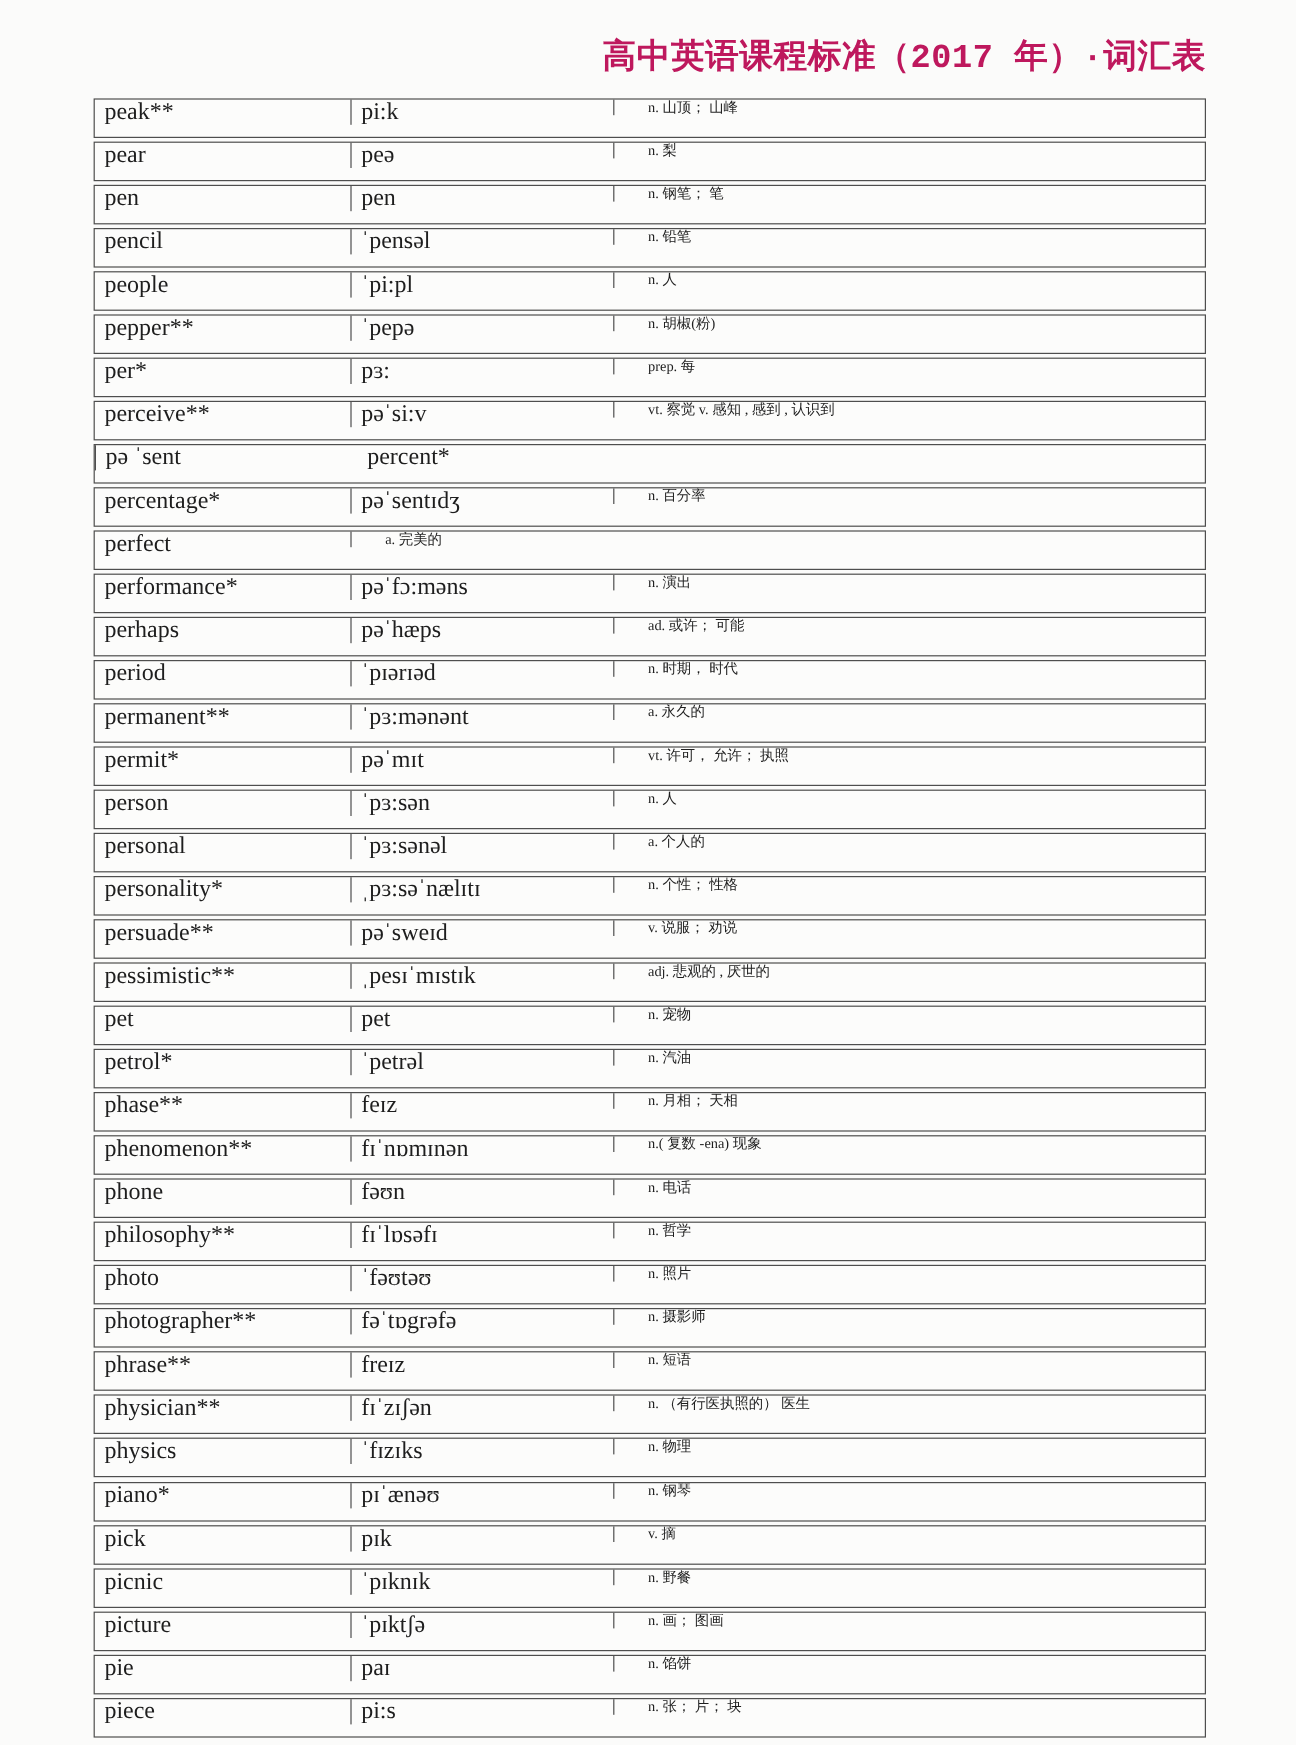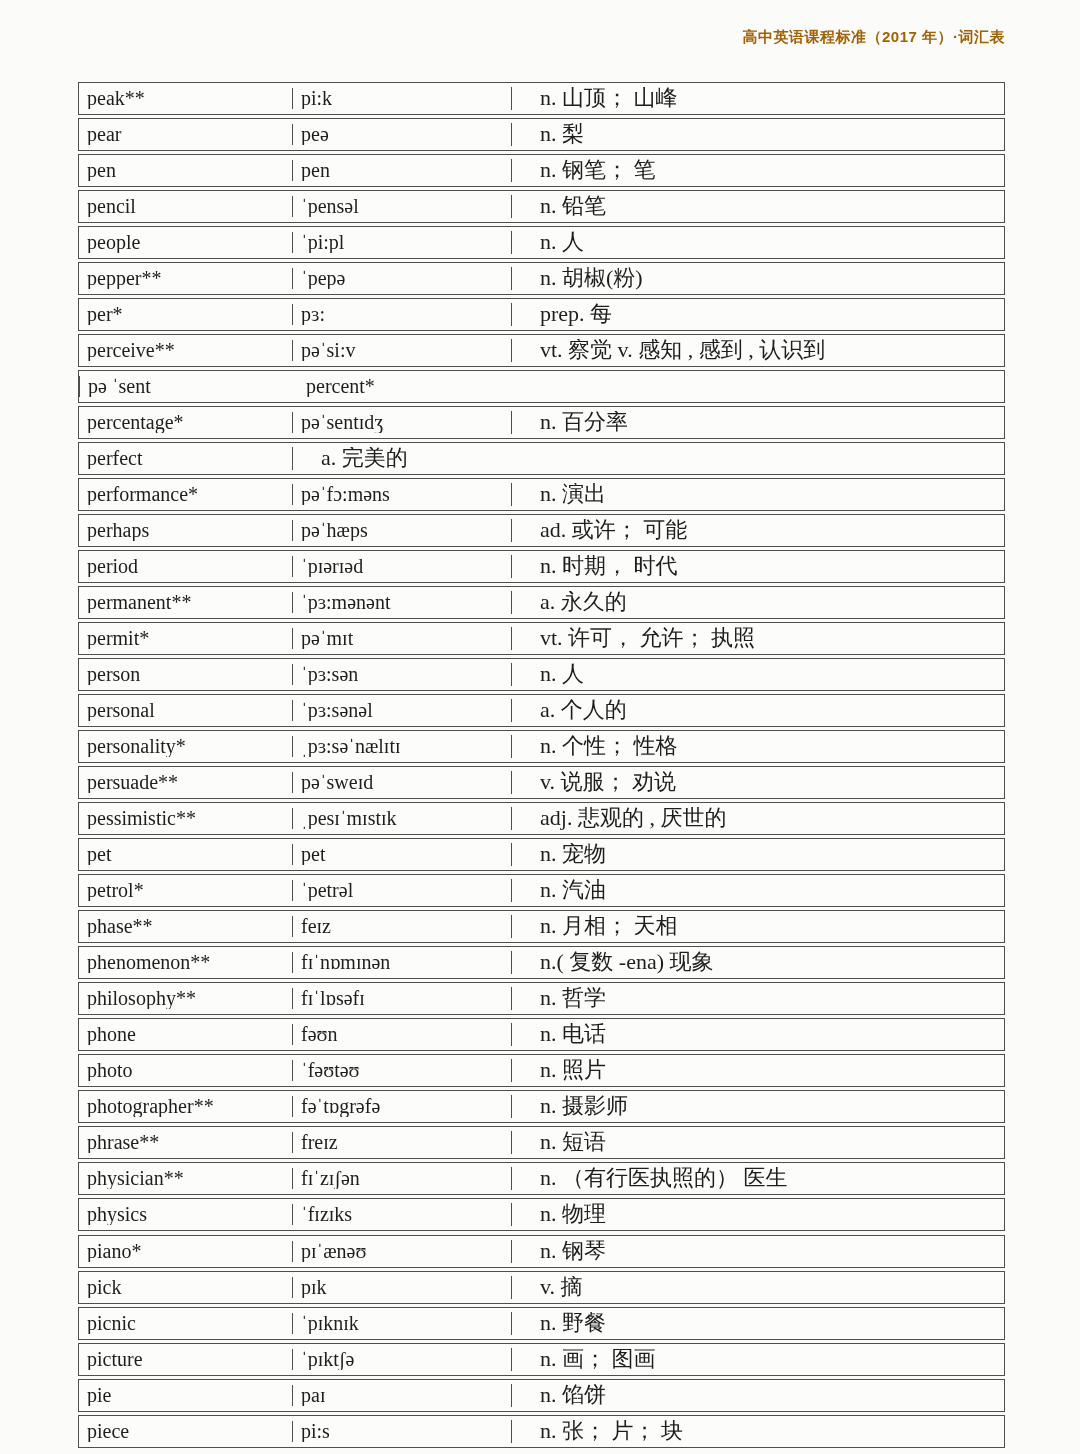--- a/index.html
+++ b/index.html
@@ -17,57 +17,57 @@
   }
   .page-header {
     position: absolute;
     top: 28px;
     left: 0;
     right: 75px;
     text-align: right;
   }
   .page-title {
     display: inline-block;
-    font-family: Liberation Sans, sans-serif;
+    font-family: Liberation Mono, monospace;
     font-weight: 700;
-    font-size: 15px;
-    color: #a16207;
+    font-size: 28px;
+    color: #be185d;
     letter-spacing: 0.5px;
   }
   .vocab-table {
     position: absolute;
     top: 82px;
     left: 78px;
     width: 927px;
     height: 1366px;
     display: flex;
     flex-direction: column;
     justify-content: space-between;
   }
   .row {
     display: flex;
-    align-items: center;
+    align-items: flex-start;
     height: 33px;
     box-sizing: border-box;
     border: 1.6px solid #4e4e4e;
     background: #fcfcfb;
   }
   .cell {
     display: flex;
     align-items: center;
     box-sizing: border-box;
     padding: 0 6px 1px 8px;
     white-space: nowrap;
     overflow: hidden;
     font-size: 20px;
     line-height: 1;
   }
   .cell.word  { width: 213px; }
   .cell.phon  { width: 219px; border-left: 1.6px solid #4e4e4e; }
-  .cell.def   { flex: 1; border-left: 1.6px solid #4e4e4e; font-size: 22px; padding-left: 28px; }
+  .cell.def   { flex: 1; border-left: 1.6px solid #4e4e4e; font-size: 12px; padding-left: 28px; }
 </style>
 </head>
 <body>
 
 <div class="page-header">
   <span class="page-title">高中英语课程标准（2017 年）·词汇表</span>
 </div>
 
 <div class="vocab-table" id="vocab-table">
     <div class="row">
@@ -187,30 +187,30 @@
       <div class="cell word">phase**</div>
       <div class="cell phon">feɪz</div>
       <div class="cell def">n. 月相； 天相</div>
     </div>
     <div class="row">
       <div class="cell word">phenomenon**</div>
       <div class="cell phon">fɪˈnɒmɪnən</div>
       <div class="cell def">n.( 复数 -ena) 现象</div>
     </div>
     <div class="row">
+      <div class="cell word">phone</div>
+      <div class="cell phon">fəʊn</div>
+      <div class="cell def">n. 电话</div>
+    </div>
+    <div class="row">
       <div class="cell word">philosophy**</div>
       <div class="cell phon">fɪˈlɒsəfɪ</div>
       <div class="cell def">n. 哲学</div>
     </div>
     <div class="row">
-      <div class="cell word">phone</div>
-      <div class="cell phon">fəʊn</div>
-      <div class="cell def">n. 电话</div>
-    </div>
-    <div class="row">
       <div class="cell word">photo</div>
       <div class="cell phon">ˈfəʊtəʊ</div>
       <div class="cell def">n. 照片</div>
     </div>
     <div class="row">
       <div class="cell word">photographer**</div>
       <div class="cell phon">fəˈtɒgrəfə</div>
       <div class="cell def">n. 摄影师</div>
     </div>
     <div class="row">

